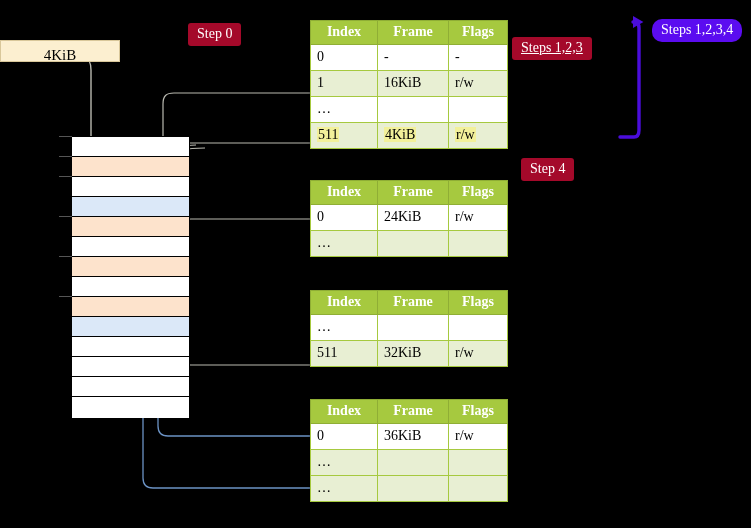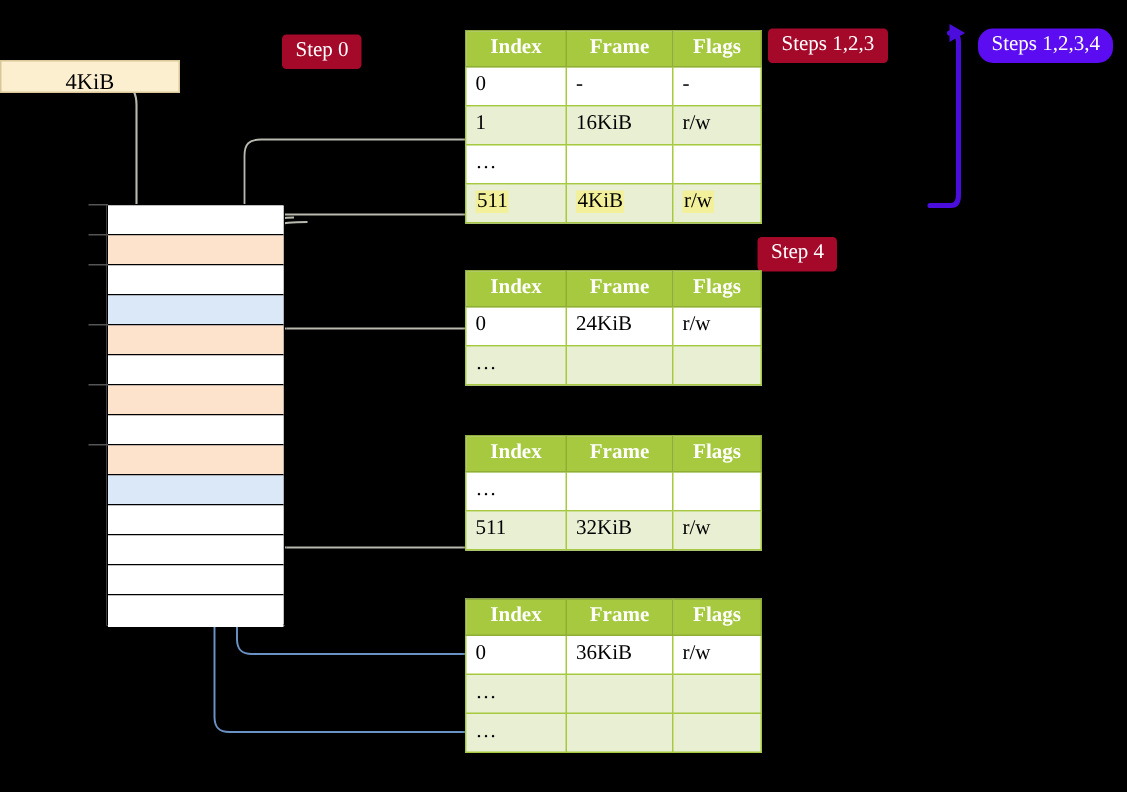--- a/index.html
+++ b/index.html
@@ -159,27 +159,27 @@
   <div class="tick" style="left:59px;top:136px;width:13px;"></div>
   <div class="tick" style="left:59px;top:156px;width:13px;"></div>
   <div class="tick" style="left:59px;top:176px;width:13px;"></div>
   <div class="tick" style="left:59px;top:216px;width:13px;"></div>
   <div class="tick" style="left:59px;top:256px;width:13px;"></div>
   <div class="tick" style="left:59px;top:296px;width:13px;"></div>
 
   <div class="badge red" style="left:188px;top:23px;">
     <span>Step 0</span>
   </div>
-  <div class="badge red" style="left:512px;top:19px;">
+  <div class="badge red" style="left:512px;top:37px;text-decoration:underline;">
     <span>Steps 1,2,3</span>
   </div>
   <div class="badge violet" style="left:652px;top:19px;border-radius:10px;">
     <span>Steps 1,2,3,4</span>
   </div>
-  <div class="badge red" style="left:505px;top:158px;">
+  <div class="badge red" style="left:521px;top:158px;">
     <span>Step 4</span>
   </div>
 
   <table class="pt" style="left:310px;top:20px;">
     <thead>
       <tr>
         <th style="width:54px">Index</th>
         <th style="width:58px">Frame</th>
         <th style="width:46px">Flags</th>
       </tr>

